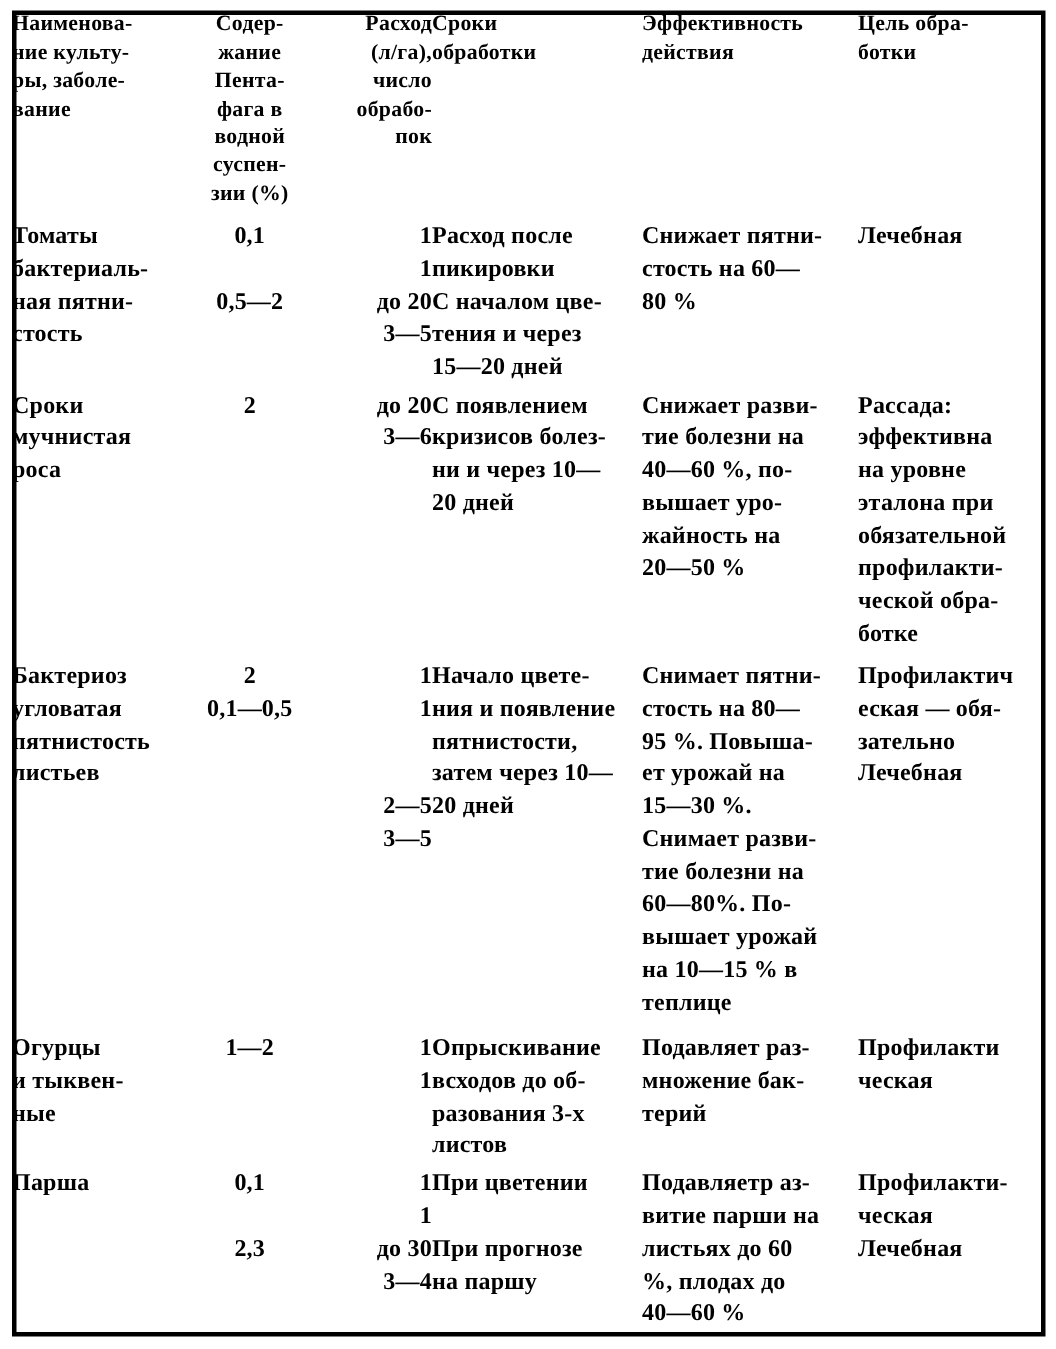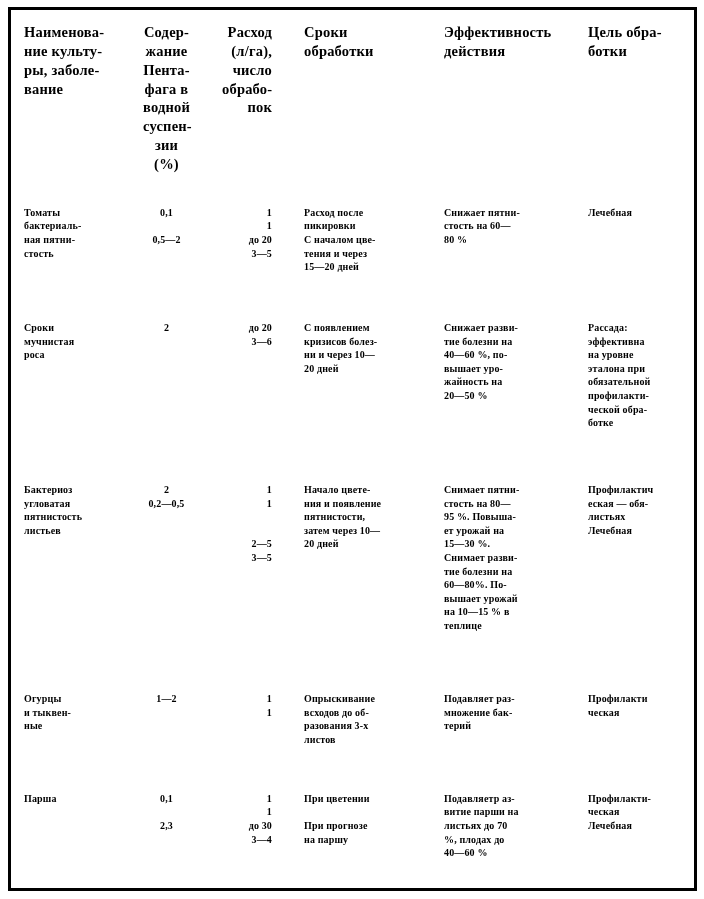--- a/index.html
+++ b/index.html
@@ -39,21 +39,21 @@
     top: 7px;
     width: 689px;
     height: 884px;
     border-collapse: collapse;
     table-layout: fixed;
     box-sizing: border-box;
   }
 
   table.ptable td, table.ptable th {
     vertical-align: top;
-    padding: 16px;
+    padding: 0;
     margin: 0;
     border: 0;
     box-sizing: border-box;
   }
 
   
   .col-rule {
     border-left: 3px solid #000;
   }
 
@@ -65,21 +65,21 @@
     text-align: center;
     letter-spacing: 0.2px;
     padding: 10px 5px 4px 5px;
     border-bottom: 3px solid #000;
     height: 140px;
     vertical-align: middle;
   }
 
   tbody td {
     font-weight: bold;
-    font-size: 10px;
+    font-size: 16px;
     line-height: 1.36;
     letter-spacing: 0.15px;
     padding: 9px 6px 6px 7px;
   }
 
   
   .c-name   { text-align: left;   }
   .c-conc   { text-align: center; }
   .c-rate   { text-align: right; }
   .c-terms  { text-align: left;   text-align: justify; text-align-last: left; }
@@ -219,21 +219,21 @@
       </tr>
       <tr>
         <td class="c-name">
             <span class="line">Бактериоз</span>
             <span class="line">угловатая</span>
             <span class="line">пятнистость</span>
             <span class="line">листьев</span>
           </td>
         <td class="c-conc col-rule">
             <span class="line">2</span>
-            <span class="line">0,2—0,5</span>
+            <span class="line">0,1—0,5</span>
           </td>
         <td class="c-rate col-rule">
             <span class="line">1</span>
             <span class="line">1</span>
             <span class="blank"></span>
             <span class="blank"></span>
             <span class="line">2—5</span>
             <span class="line">3—5</span>
           </td>
         <td class="c-terms col-rule">
@@ -252,21 +252,21 @@
             <span class="line">Снимает разви-</span>
             <span class="line">тие болезни на</span>
             <span class="line">60—80%. По-</span>
             <span class="line">вышает урожай</span>
             <span class="line">на 10—15 % в</span>
             <span class="line">теплице</span>
           </td>
         <td class="c-goal col-rule">
             <span class="line">Профилактич</span>
             <span class="line">еская — обя-</span>
-            <span class="line">листьях</span>
+            <span class="line">зательно</span>
             <span class="line">Лечебная</span>
           </td>
       </tr>
       <tr>
         <td class="c-name">
             <span class="line">Огурцы</span>
             <span class="line">и тыквен-</span>
             <span class="line">ные</span>
           </td>
         <td class="c-conc col-rule">
@@ -309,21 +309,21 @@
           </td>
         <td class="c-terms col-rule">
             <span class="line">При цветении</span>
             <span class="blank"></span>
             <span class="line">При прогнозе</span>
             <span class="line">на паршу</span>
           </td>
         <td class="c-eff col-rule">
             <span class="line">Подавляетр аз-</span>
             <span class="line">витие парши на</span>
-            <span class="line">листьях до 70</span>
+            <span class="line">листьях до 60</span>
             <span class="line">%, плодах до</span>
             <span class="line">40—60 %</span>
           </td>
         <td class="c-goal col-rule">
             <span class="line">Профилакти-</span>
             <span class="line">ческая</span>
             <span class="line">Лечебная</span>
           </td>
       </tr>
     </tbody>

